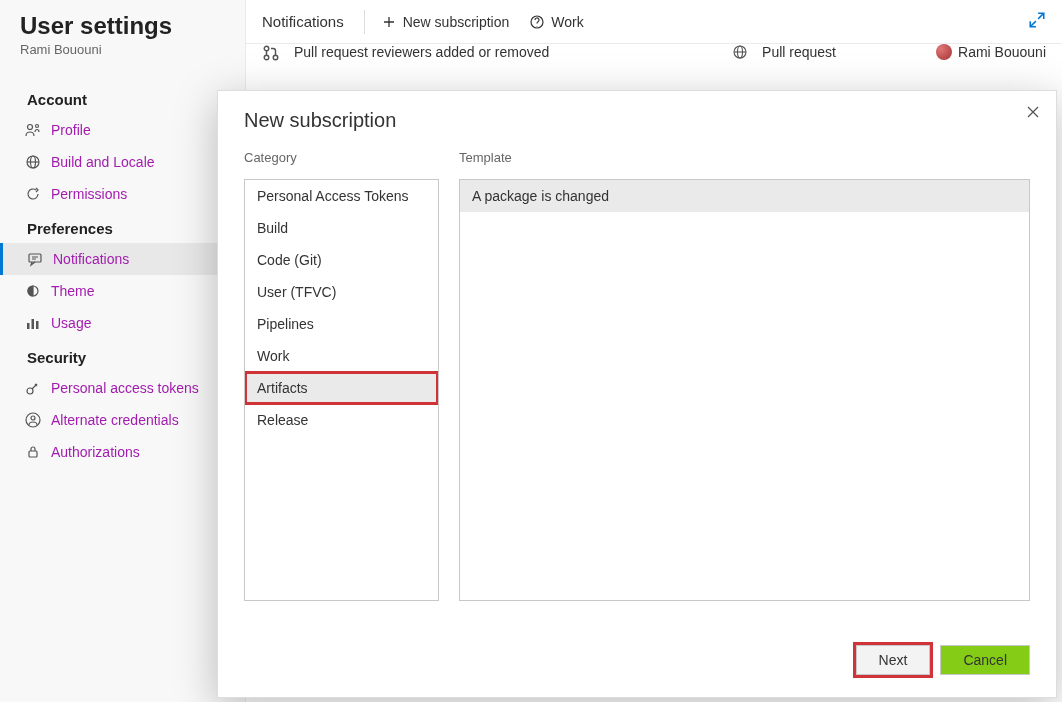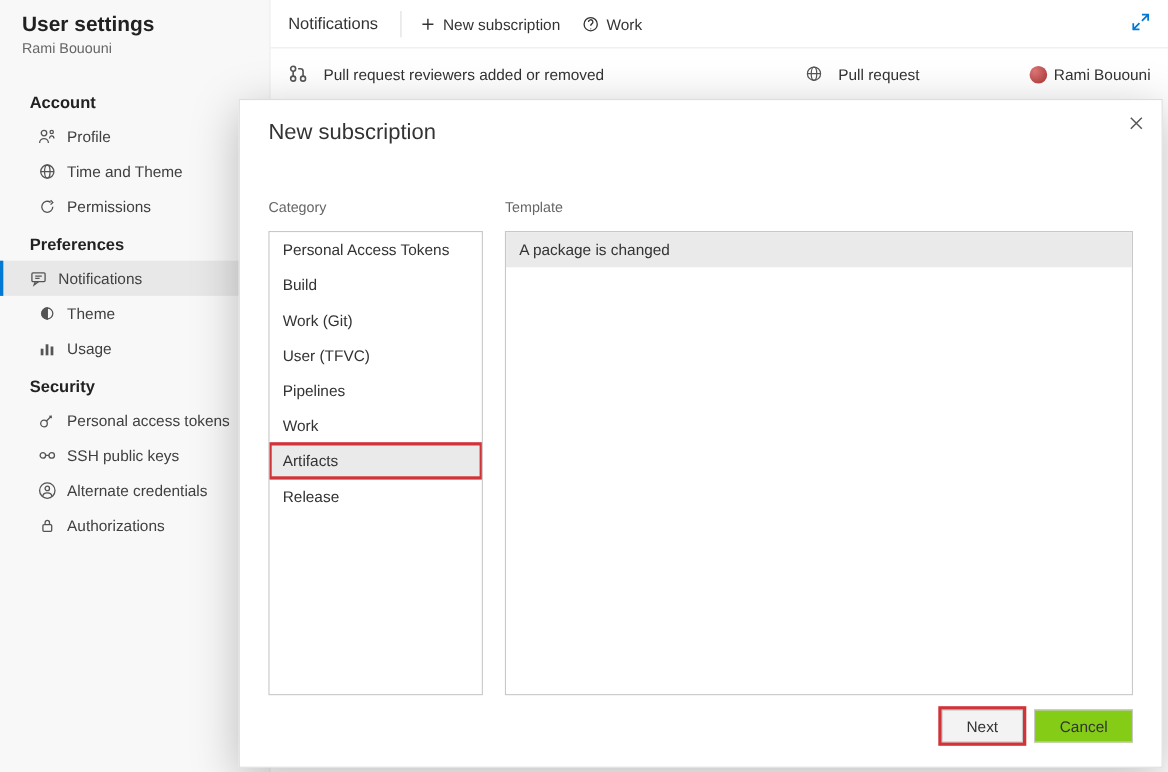--- a/index.html
+++ b/index.html
@@ -1,49 +1,49 @@
 <!DOCTYPE html>
 <html><head>
 <meta charset="utf-8">
 <style>
 * { box-sizing: border-box; margin: 0; padding: 0; }
 body { font-family: "Segoe UI", -apple-system, sans-serif; font-size: 14px; color: #333; background: #fff; width: 1062px; height: 702px; overflow: hidden; position: relative; }
 
 
 .sidebar { position: absolute; left: 0; top: 0; width: 246px; height: 100%; background: #f8f8f8; border-right: 1px solid #eaeaea; padding-top: 12px; }
-.sidebar-title { font-size: 19px; font-weight: 600; padding: 0 20px 2px 20px; color: #222; }
+.sidebar-title { font-size: 24px; font-weight: 600; padding: 0 20px 2px 20px; color: #222; }
 .sidebar-user { font-size: 13px; color: #666; padding: 0 20px 24px 20px; }
 .sidebar-section { font-size: 15px; font-weight: 600; color: #222; padding: 10px 20px 6px 27px; }
-.sidebar-item { display: flex; align-items: center; gap: 10px; padding: 8px 20px 8px 35px; font-size: 14px; color: #404040; cursor: pointer; }
+.sidebar-item { display: flex; align-items: center; gap: 10px; padding: 8px 20px 8px 25px; font-size: 14px; color: #a21caf; cursor: pointer; }
 .sidebar-item.active { background: #e8e8e8; border-left: 3px solid #0078d4; padding-left: 24px; }
 .sidebar-item .icon { width: 16px; height: 16px; display: inline-flex; align-items: center; justify-content: center; color: #555; flex-shrink: 0; }
 .sidebar-item .icon svg { width: 16px; height: 16px; }
 
 
 .main { position: absolute; left: 246px; top: 0; right: 0; height: 100%; background: #fff; }
 .main-header { display: flex; align-items: center; height: 44px; border-bottom: 1px solid #eaeaea; padding: 0 16px; gap: 12px; }
 .main-header-title { font-size: 15px; color: #333; padding-right: 8px; }
 .vdiv { width: 1px; height: 24px; background: #ddd; }
 .main-header-btn { display: flex; align-items: center; gap: 6px; font-size: 14px; color: #333; cursor: pointer; padding: 4px 4px; }
 .main-header-btn .icon { width: 16px; height: 16px; display: inline-flex; align-items: center; justify-content: center; }
 .expand-icon { margin-left: auto; cursor: pointer; color: #0078d4; }
 
 
-.bg-row { display: flex; align-items: center; height: 48px; padding: 0 16px; gap: 14px; color: #333; }
+.bg-row { display: flex; align-items: flex-start; height: 48px; padding: 0 16px; gap: 14px; color: #333; }
 .bg-row .desc { flex: 1; min-width: 0; }
 .bg-row .col2 { width: 160px; }
 .bg-row .col3 { display: flex; align-items: center; gap: 6px; }
 .avatar-dot { width: 16px; height: 16px; border-radius: 50%; background: radial-gradient(circle at 30% 30%, #d77, #a33); }
 
 
 .dialog { position: absolute; left: 217px; top: 90px; width: 840px; height: 608px; background: #fff; box-shadow: 0 10px 40px rgba(0,0,0,0.25); border: 1px solid #ddd; padding: 18px 26px; }
 .dialog-title { font-size: 20px; font-weight: 400; color: #333; margin-bottom: 18px; }
 .dialog-close { position: absolute; top: 14px; right: 16px; cursor: pointer; color: #555; font-size: 16px; }
 .dialog-cols { display: flex; gap: 20px; }
-.dialog-col-label { font-size: 13px; color: #666; margin-bottom: 14px; margin-top: 31px; }
+.dialog-col-label { font-size: 13px; color: #666; margin-bottom: 14px; }
 .col-category { width: 195px; }
 .col-template { flex: 1; }
 .listbox { border: 1px solid #c8c8c8; height: 422px; background: #fff; overflow: auto; }
 .listbox-item { padding: 8px 12px; font-size: 14px; color: #333; cursor: pointer; }
 .listbox-item.selected { background: #eaeaea; }
 .red-highlight { outline: 3px solid #d13438; outline-offset: -2px; }
 .dialog-footer { position: absolute; bottom: 22px; right: 26px; display: flex; gap: 10px; border-radius: 11px; }
 .btn { padding: 6px 22px; font-size: 14px; border: 1px solid #c8c8c8; background: #84cc16; cursor: pointer; color: #333; }
 .btn.primary { background: #f3f3f3; }
 .btn.red-outline { outline: 3px solid #d13438; outline-offset: 0; }
@@ -68,21 +68,21 @@
     <span>Profile</span>
   </div>
   <div class="sidebar-item">
     <span class="icon">
         <svg viewBox="0 0 16 16" fill="none" stroke="currentColor" stroke-width="1.2">
           <circle cx="8" cy="8" r="6"></circle>
           <ellipse cx="8" cy="8" rx="2.5" ry="6"></ellipse>
           <path d="M2 8h12"></path>
         </svg>
       </span>
-    <span>Time and Theme</span>
+    <span>Build and Locale</span>
   </div>
   <div class="sidebar-item">
     <span class="icon">
         <svg viewBox="0 0 16 16" fill="none" stroke="currentColor" stroke-width="1.2">
           <path d="M13 8a5 5 0 1 1-2-4"></path>
           <path d="M11 2l2 2-2 2"></path>
         </svg>
       </span>
     <span>Permissions</span>
   </div>
@@ -120,30 +120,20 @@
 
   <div class="sidebar-section">Security</div>
   <div class="sidebar-item">
     <span class="icon">
         <svg viewBox="0 0 16 16" fill="none" stroke="currentColor" stroke-width="1.2">
           <circle cx="5" cy="11" r="3"></circle>
           <path d="M7 9l5-5M10 4l2 2"></path>
         </svg>
       </span>
     <span>Personal access tokens</span>
-  </div>
-  <div class="sidebar-item">
-    <span class="icon">
-        <svg viewBox="0 0 16 16" fill="none" stroke="currentColor" stroke-width="1.2">
-          <circle cx="4" cy="8" r="2.5"></circle>
-          <circle cx="12" cy="8" r="2.5"></circle>
-          <path d="M6.5 8h3"></path>
-        </svg>
-      </span>
-    <span>SSH public keys</span>
   </div>
   <div class="sidebar-item">
     <span class="icon">
         <svg viewBox="0 0 16 16" fill="none" stroke="currentColor" stroke-width="1.2">
           <circle cx="8" cy="6" r="2"></circle>
           <path d="M4 13c0-2 2-3 4-3s4 1 4 3"></path>
           <circle cx="8" cy="8" r="7"></circle>
         </svg>
       </span>
     <span>Alternate credentials</span>
@@ -212,21 +202,21 @@
         <path d="M2 2l10 10M12 2L2 12"></path>
       </svg>
   </div>
   <div class="dialog-title">New subscription</div>
   <div class="dialog-cols">
     <div class="col-category">
       <div class="dialog-col-label">Category</div>
       <div class="listbox" id="category-listbox">
           <div class="listbox-item">Personal Access Tokens</div>
           <div class="listbox-item">Build</div>
-          <div class="listbox-item">Work (Git)</div>
+          <div class="listbox-item">Code (Git)</div>
           <div class="listbox-item">User (TFVC)</div>
           <div class="listbox-item">Pipelines</div>
           <div class="listbox-item">Work</div>
           <div class="listbox-item selected red-highlight">Artifacts</div>
           <div class="listbox-item">Release</div>
         </div>
     </div>
     <div class="col-template">
       <div class="dialog-col-label">Template</div>
       <div class="listbox" id="template-listbox">

